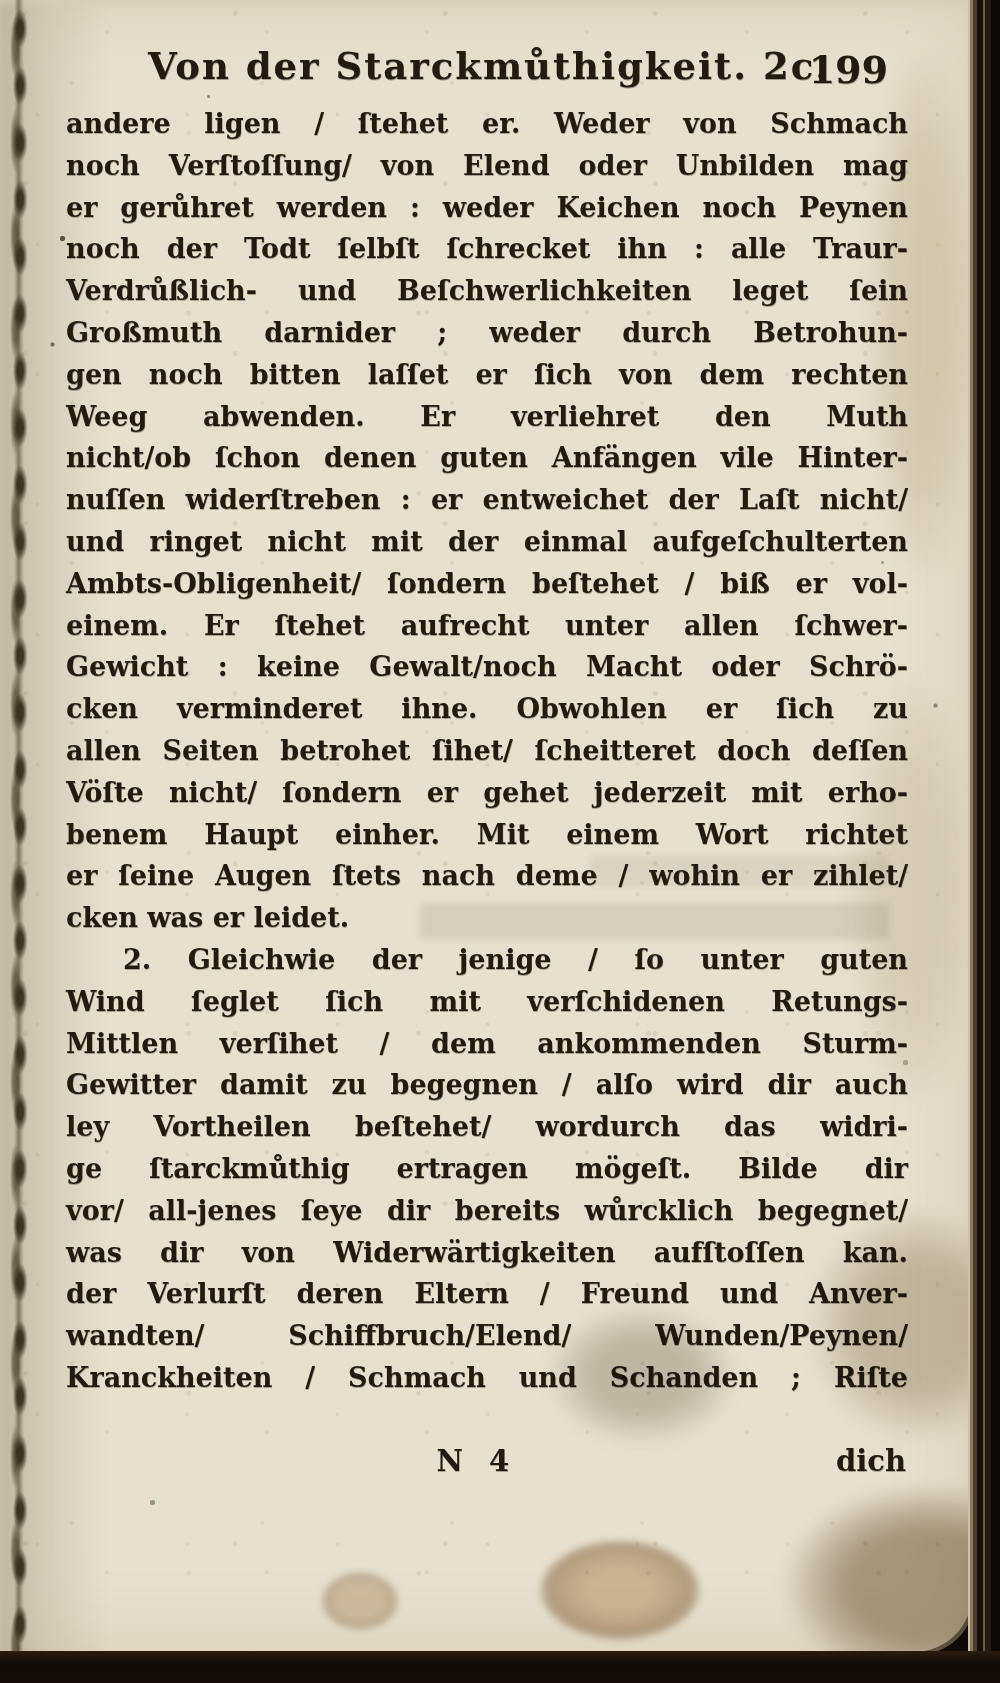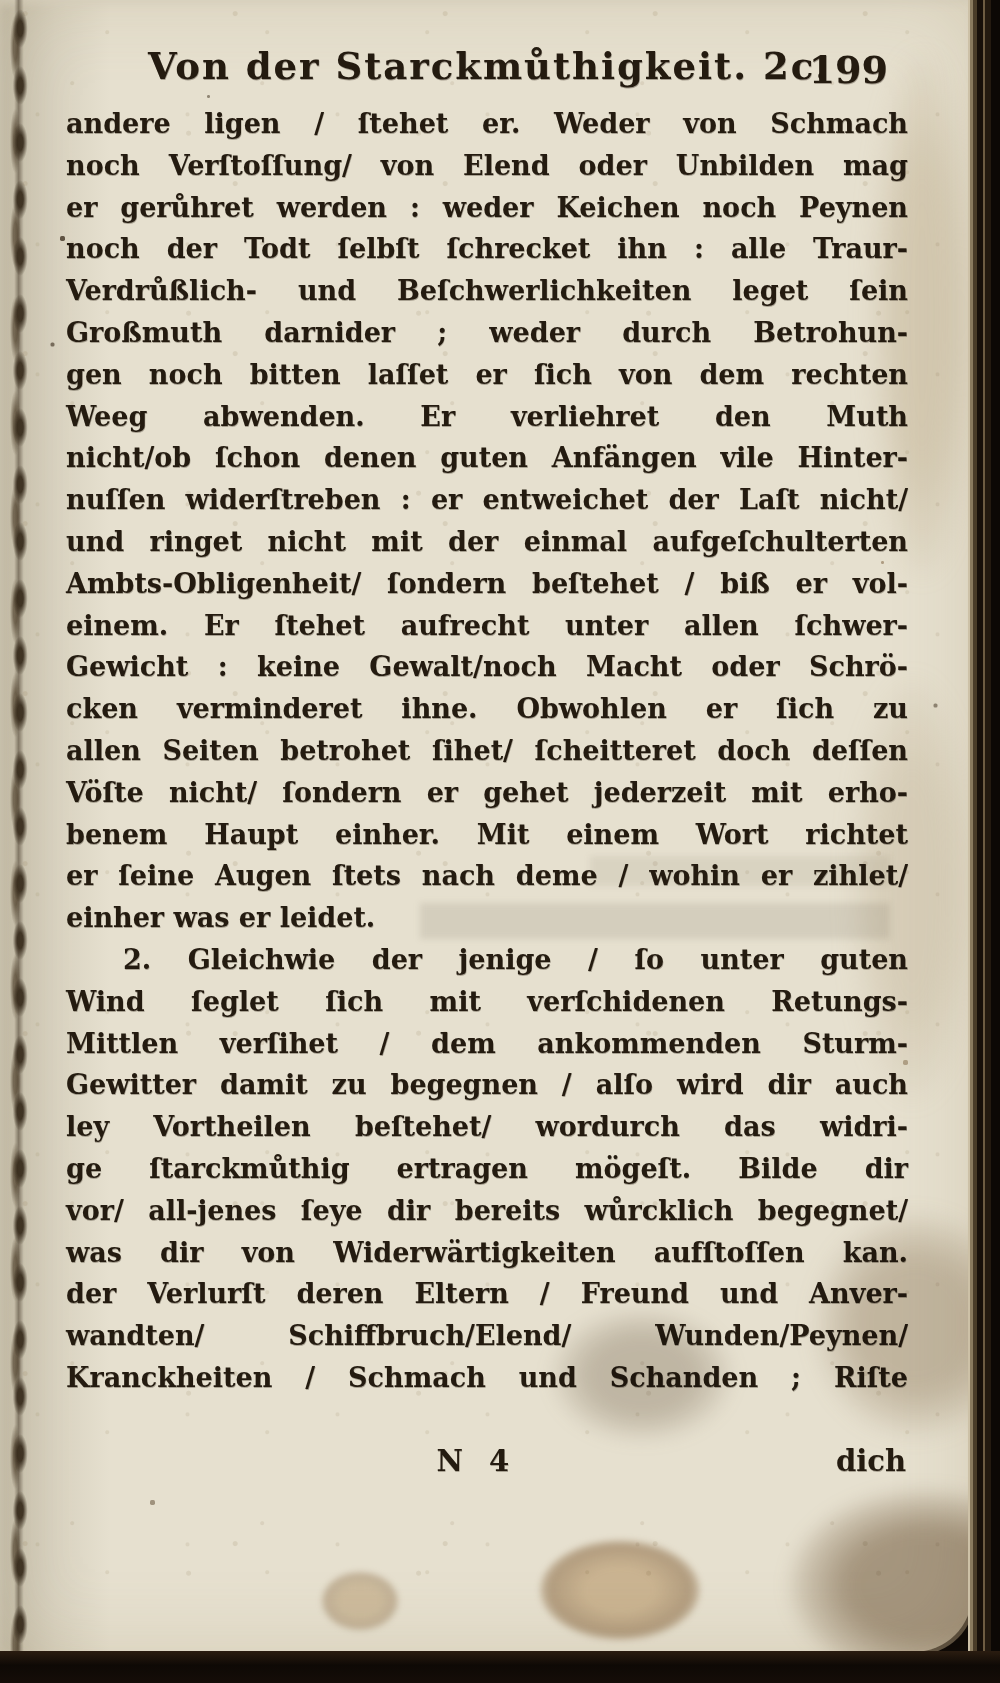--- a/index.html
+++ b/index.html
@@ -106,21 +106,21 @@
           <div class="line">nuſſen widerſtreben : er entweichet der Laſt nicht/</div>
           <div class="line">und ringet nicht mit der einmal aufgeſchulterten</div>
           <div class="line">Ambts-Obligenheit/ ſondern beſtehet / biß er vol-</div>
           <div class="line">einem.  Er ſtehet aufrecht unter allen ſchwer-</div>
           <div class="line">Gewicht : keine Gewalt/noch Macht oder Schrö-</div>
           <div class="line">cken verminderet ihne.  Obwohlen er ſich zu</div>
           <div class="line">allen Seiten betrohet ſihet/ ſcheitteret doch deſſen</div>
           <div class="line">Vöſte nicht/ ſondern er gehet jederzeit mit erho-</div>
           <div class="line">benem Haupt einher.  Mit einem Wort richtet</div>
           <div class="line">er ſeine Augen ſtets nach deme / wohin er zihlet/</div>
-          <div class="line">einher was er leidet.</div>
+          <div class="line">cken was er leidet.</div>
         </div>
       <div class="para p2">
 
       <div class="line">2. Gleichwie der jenige / ſo unter guten</div>
           <div class="line">Wind ſeglet ſich mit verſchidenen Retungs-</div>
           <div class="line">Mittlen verſihet / dem ankommenden Sturm-</div>
           <div class="line">Gewitter damit zu begegnen / alſo wird dir auch</div>
           <div class="line">ley Vortheilen beſtehet/ wordurch das widri-</div>
           <div class="line">ge ſtarckmůthig ertragen mögeſt.  Bilde dir</div>
           <div class="line">vor/ all-jenes ſeye dir bereits wůrcklich begegnet/</div>

